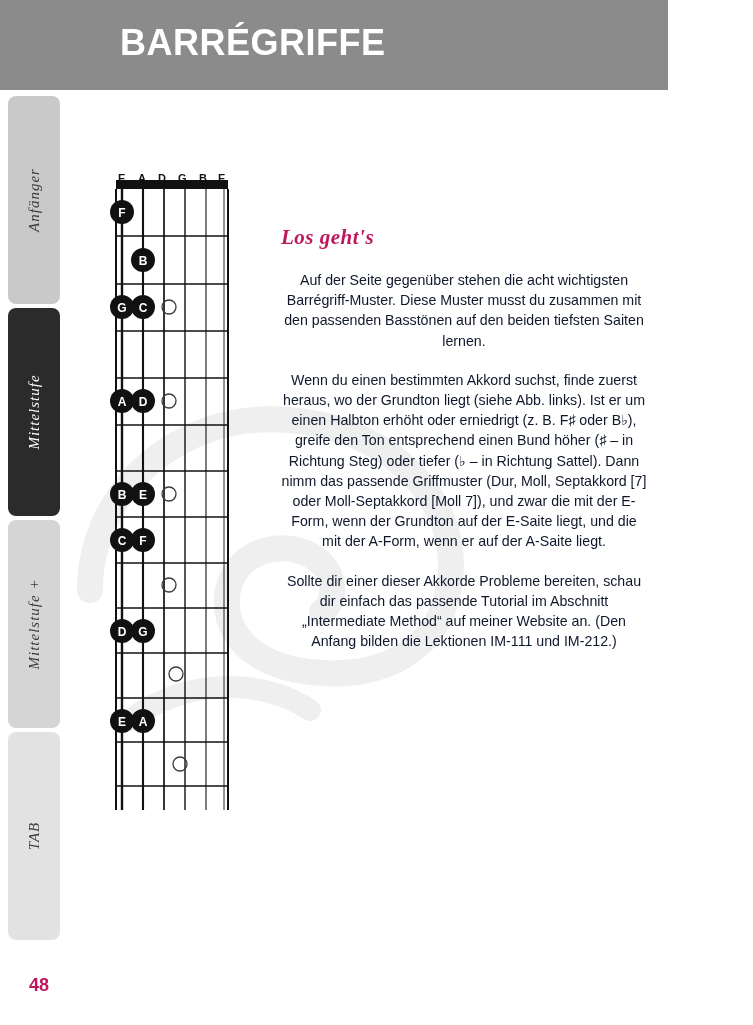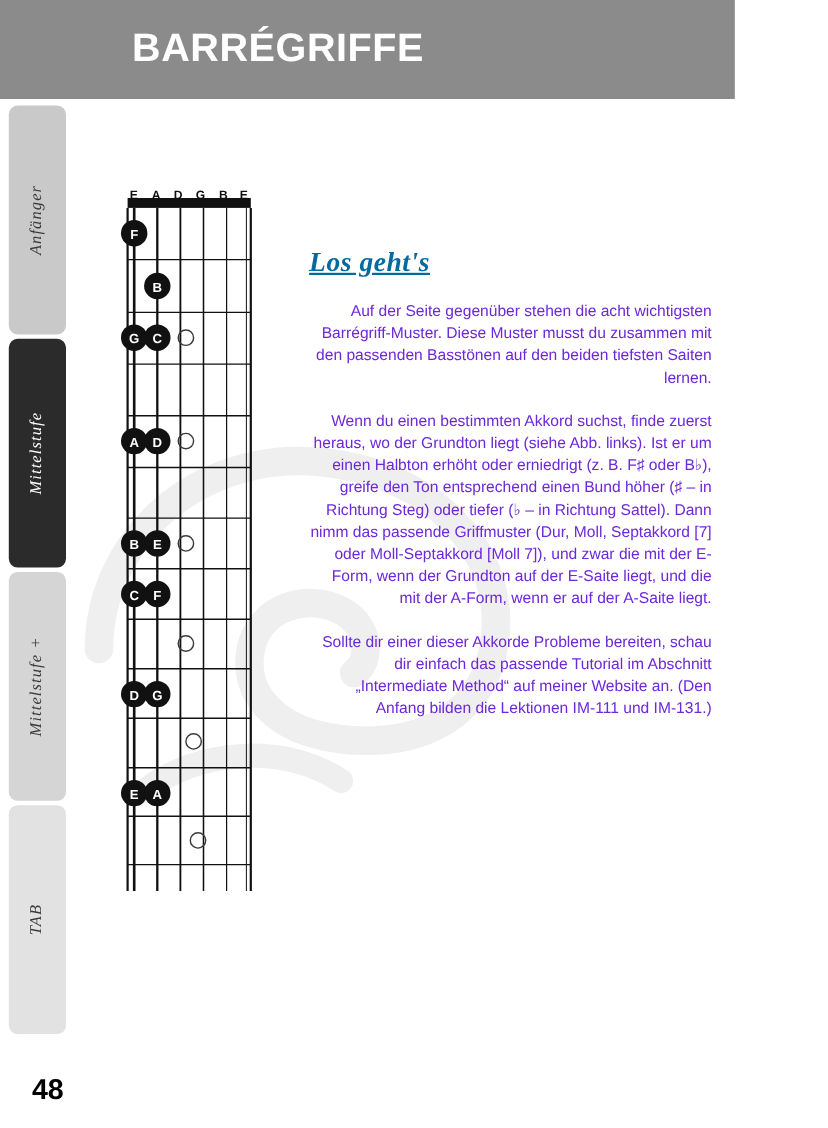--- a/index.html
+++ b/index.html
@@ -106,42 +106,41 @@
   
   .content {
     position: absolute;
     left: 281px;
     top: 225px;
     width: 366px;
   }
   .heading {
     font-family: "Liberation Serif", serif;
     font-style: italic;
-    font-size: 25px;
-    color: #0369a1;
+    font-size: 21px;
+    color: #be185d;
     margin: 0 0 20px 0;
     letter-spacing: 0.5px;
-    text-decoration: underline;
   }
   .para {
     font-size: 14.2px;
     line-height: 20.2px;
-    color: #6d28d9;
+    color: #0f172a;
     margin: 0 0 19px 0;
-    text-align: right;
+    text-align: center;
   }
 
   
   .page-number {
     position: absolute;
     left: 29px;
     top: 975px;
-    font-size: 26px;
+    font-size: 18px;
     font-weight: bold;
-    color: #000000;
+    color: #be185d;
   }
 </style>
 </head>
 <body>
 
 <div class="header">
   <div class="header-title">BARRÉGRIFFE</div>
 </div>
 
 <svg class="watermark" viewBox="0 0 420 420">
@@ -253,16 +252,16 @@
     <text x="16" y="556" fill="#fff" font-size="12" font-weight="bold" font-family="Liberation Sans, sans-serif" text-anchor="middle">E</text>
     <circle cx="37" cy="551" r="12" fill="#111"></circle>
     <text x="37" y="556" fill="#fff" font-size="12" font-weight="bold" font-family="Liberation Sans, sans-serif" text-anchor="middle">A</text>
   </g>
 </svg>
 
 <div class="content">
   <h2 class="heading">Los geht's</h2>
   <p class="para">Auf der Seite gegenüber stehen die acht wichtigsten Barrégriff-Muster. Diese Muster musst du zusammen mit den passenden Basstönen auf den beiden tiefsten Saiten lernen.</p>
   <p class="para">Wenn du einen bestimmten Akkord suchst, finde zuerst heraus, wo der Grundton liegt (siehe Abb. links). Ist er um einen Halbton erhöht oder erniedrigt (z. B. F♯ oder B♭), greife den Ton entsprechend einen Bund höher (♯ – in Richtung Steg) oder tiefer (♭ – in Richtung Sattel). Dann nimm das passende Griffmuster (Dur, Moll, Septakkord [7] oder Moll-Septakkord [Moll 7]), und zwar die mit der E-Form, wenn der Grundton auf der E-Saite liegt, und die mit der A-Form, wenn er auf der A-Saite liegt.</p>
-  <p class="para">Sollte dir einer dieser Akkorde Probleme bereiten, schau dir einfach das passende Tutorial im Abschnitt „Intermediate Method“ auf meiner Website an. (Den Anfang bilden die Lektionen IM-111 und IM-131.)</p>
+  <p class="para">Sollte dir einer dieser Akkorde Probleme bereiten, schau dir einfach das passende Tutorial im Abschnitt „Intermediate Method“ auf meiner Website an. (Den Anfang bilden die Lektionen IM-111 und IM-212.)</p>
 </div>
 
 <div class="page-number">48</div>
 
 </body></html>

